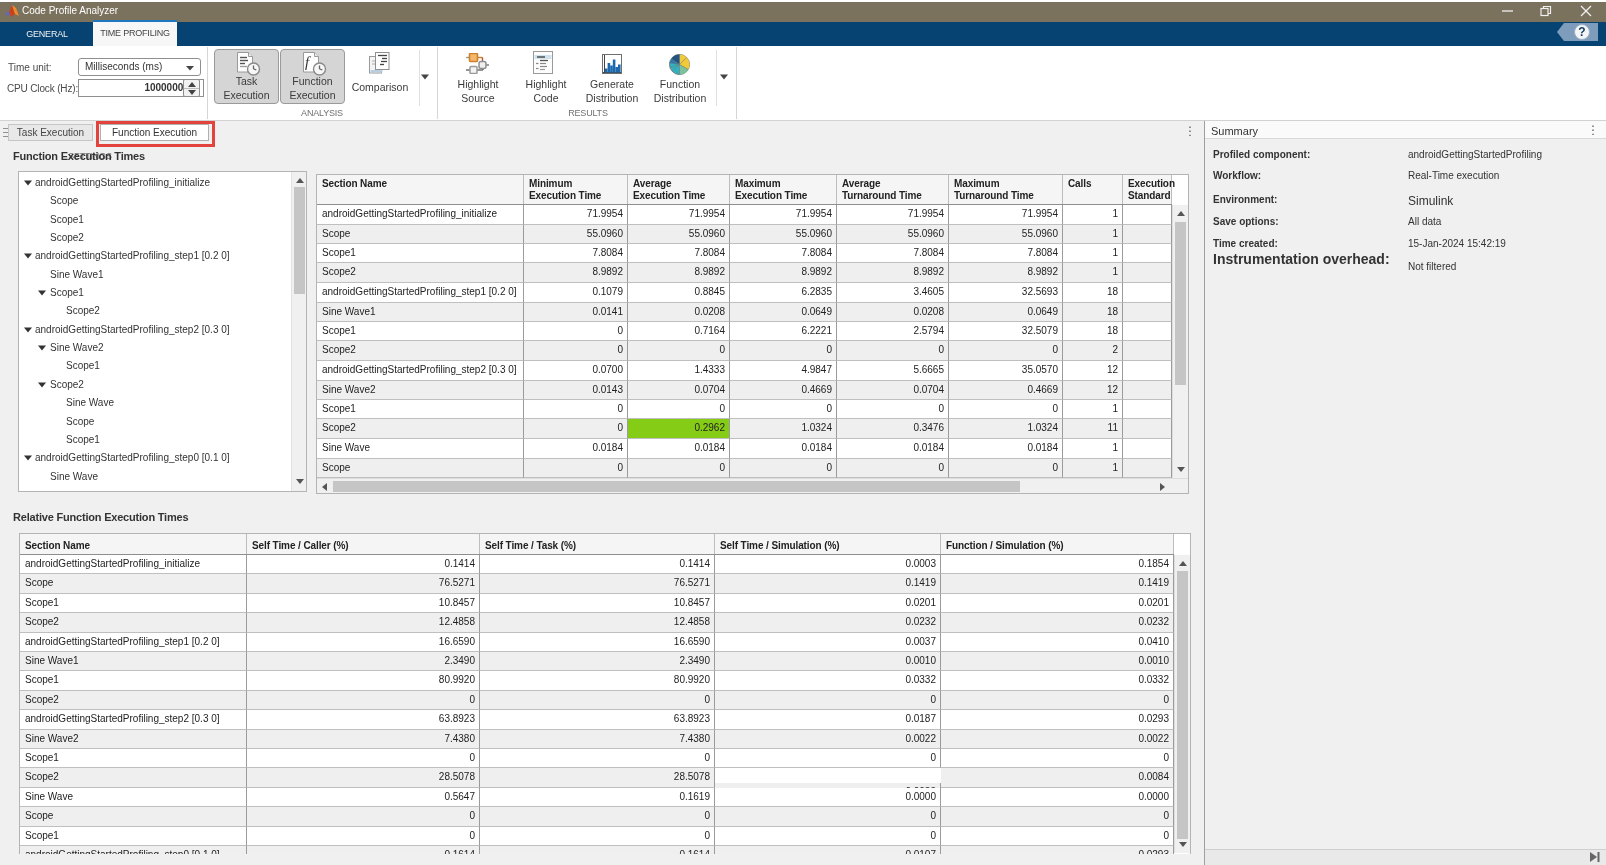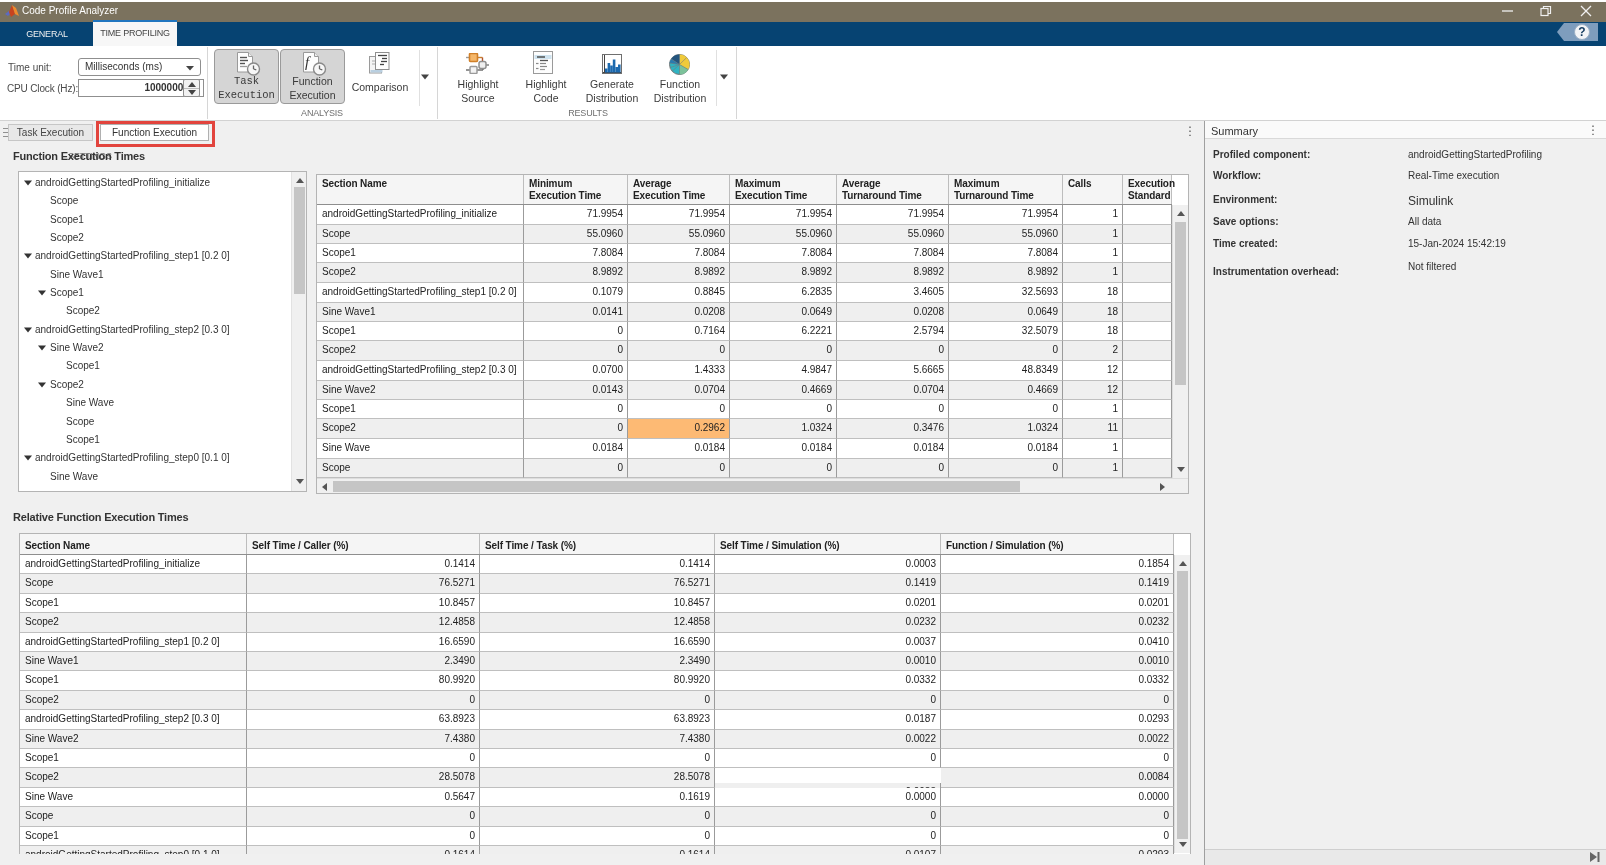--- a/index.html
+++ b/index.html
@@ -82,21 +82,21 @@
       <polygon points="4,0 8,5 0,5" fill="#444"></polygon>
     </svg>
   <svg class="abs" style="left:4px; top:10px;" width="8" height="5" viewBox="0 0 8 5">
       <polygon points="0,0 8,0 4,5" fill="#444"></polygon>
     </svg>
   <div class="abs" style="left:0; top:8px; width:15px; height:1px; background:#bbb;"></div>
 </div>
 
 <div class="abs btn-toggle" style="left:214px; top:49px; width:65px; height:55px;"></div>
 <div class="abs btn-toggle" style="left:280px; top:49px; width:65px; height:55px;"></div>
-<div class="abs btnlabel" style="left:214px; top:75px; width:65px;font-family:Liberation Mono, monospace;">Task<br>Execution</div>
+<div class="abs btnlabel" style="left:214px; top:75px; width:65px;">Task<br>Execution</div>
 <div class="abs btnlabel" style="left:280px; top:75px; width:65px;">Function<br>Execution</div>
 <div class="abs btnlabel" style="left:348px; top:81px; width:64px;">Comparison</div>
 <svg class="abs" style="left:421px; top:74px;" width="8" height="6" viewBox="0 0 8 6">
     <polygon points="0,0.5 8,0.5 4,5.5" fill="#444"></polygon>
   </svg>
 
 <div class="abs btnlabel" style="left:448px; top:78px; width:60px;">Highlight<br>Source</div>
 <div class="abs btnlabel" style="left:516px; top:78px; width:60px;">Highlight<br>Code</div>
 <div class="abs btnlabel" style="left:580px; top:78px; width:64px;">Generate<br>Distribution</div>
 <div class="abs btnlabel" style="left:648px; top:78px; width:64px;">Function<br>Distribution</div>
@@ -329,42 +329,42 @@
   <div class="abs td" style="left:413px; top:166px; width:107px; height:20px; background:#efefef; text-align:right; padding-right:4px;">0</div>
   <div class="abs td" style="left:520px; top:166px; width:112px; height:20px; background:#efefef; text-align:right; padding-right:4px;">0</div>
   <div class="abs td" style="left:632px; top:166px; width:114px; height:20px; background:#efefef; text-align:right; padding-right:4px;">0</div>
   <div class="abs td" style="left:746px; top:166px; width:60px; height:20px; background:#efefef; text-align:right; padding-right:4px;">2</div>
   <div class="abs td" style="left:806px; top:166px; width:49px; height:20px; background:#efefef; text-align:right; padding-right:4px;"></div>
   <div class="abs td" style="left:0px; top:186px; width:207px; height:20px; background:#ffffff; text-align:left; padding-left:5px;">androidGettingStartedProfiling_step2 [0.3 0]</div>
   <div class="abs td" style="left:207px; top:186px; width:104px; height:20px; background:#ffffff; text-align:right; padding-right:4px;">0.0700</div>
   <div class="abs td" style="left:311px; top:186px; width:102px; height:20px; background:#ffffff; text-align:right; padding-right:4px;">1.4333</div>
   <div class="abs td" style="left:413px; top:186px; width:107px; height:20px; background:#ffffff; text-align:right; padding-right:4px;">4.9847</div>
   <div class="abs td" style="left:520px; top:186px; width:112px; height:20px; background:#ffffff; text-align:right; padding-right:4px;">5.6665</div>
-  <div class="abs td" style="left:632px; top:186px; width:114px; height:20px; background:#ffffff; text-align:right; padding-right:4px;">48.8349</div>
+  <div class="abs td" style="left:632px; top:186px; width:114px; height:20px; background:#ffffff; text-align:right; padding-right:4px;">35.0570</div>
   <div class="abs td" style="left:746px; top:186px; width:60px; height:20px; background:#ffffff; text-align:right; padding-right:4px;">12</div>
   <div class="abs td" style="left:806px; top:186px; width:49px; height:20px; background:#ffffff; text-align:right; padding-right:4px;"></div>
   <div class="abs td" style="left:0px; top:206px; width:207px; height:19px; background:#efefef; text-align:left; padding-left:5px;">Sine Wave2</div>
   <div class="abs td" style="left:207px; top:206px; width:104px; height:19px; background:#efefef; text-align:right; padding-right:4px;">0.0143</div>
   <div class="abs td" style="left:311px; top:206px; width:102px; height:19px; background:#efefef; text-align:right; padding-right:4px;">0.0704</div>
   <div class="abs td" style="left:413px; top:206px; width:107px; height:19px; background:#efefef; text-align:right; padding-right:4px;">0.4669</div>
   <div class="abs td" style="left:520px; top:206px; width:112px; height:19px; background:#efefef; text-align:right; padding-right:4px;">0.0704</div>
   <div class="abs td" style="left:632px; top:206px; width:114px; height:19px; background:#efefef; text-align:right; padding-right:4px;">0.4669</div>
   <div class="abs td" style="left:746px; top:206px; width:60px; height:19px; background:#efefef; text-align:right; padding-right:4px;">12</div>
   <div class="abs td" style="left:806px; top:206px; width:49px; height:19px; background:#efefef; text-align:right; padding-right:4px;"></div>
   <div class="abs td" style="left:0px; top:225px; width:207px; height:19px; background:#ffffff; text-align:left; padding-left:5px;">Scope1</div>
   <div class="abs td" style="left:207px; top:225px; width:104px; height:19px; background:#ffffff; text-align:right; padding-right:4px;">0</div>
   <div class="abs td" style="left:311px; top:225px; width:102px; height:19px; background:#ffffff; text-align:right; padding-right:4px;">0</div>
   <div class="abs td" style="left:413px; top:225px; width:107px; height:19px; background:#ffffff; text-align:right; padding-right:4px;">0</div>
   <div class="abs td" style="left:520px; top:225px; width:112px; height:19px; background:#ffffff; text-align:right; padding-right:4px;">0</div>
   <div class="abs td" style="left:632px; top:225px; width:114px; height:19px; background:#ffffff; text-align:right; padding-right:4px;">0</div>
   <div class="abs td" style="left:746px; top:225px; width:60px; height:19px; background:#ffffff; text-align:right; padding-right:4px;">1</div>
   <div class="abs td" style="left:806px; top:225px; width:49px; height:19px; background:#ffffff; text-align:right; padding-right:4px;"></div>
   <div class="abs td" style="left:0px; top:244px; width:207px; height:20px; background:#efefef; text-align:left; padding-left:5px;">Scope2</div>
   <div class="abs td" style="left:207px; top:244px; width:104px; height:20px; background:#efefef; text-align:right; padding-right:4px;">0</div>
-  <div class="abs td" style="left:311px; top:244px; width:102px; height:20px; background:#fdba74; text-align:right; padding-right:4px;">0.2962</div>
+  <div class="abs td" style="left:311px; top:244px; width:102px; height:20px; background:#84cc16; text-align:right; padding-right:4px;">0.2962</div>
   <div class="abs td" style="left:413px; top:244px; width:107px; height:20px; background:#efefef; text-align:right; padding-right:4px;">1.0324</div>
   <div class="abs td" style="left:520px; top:244px; width:112px; height:20px; background:#efefef; text-align:right; padding-right:4px;">0.3476</div>
   <div class="abs td" style="left:632px; top:244px; width:114px; height:20px; background:#efefef; text-align:right; padding-right:4px;">1.0324</div>
   <div class="abs td" style="left:746px; top:244px; width:60px; height:20px; background:#efefef; text-align:right; padding-right:4px;">11</div>
   <div class="abs td" style="left:806px; top:244px; width:49px; height:20px; background:#efefef; text-align:right; padding-right:4px;"></div>
   <div class="abs td" style="left:0px; top:264px; width:207px; height:20px; background:#ffffff; text-align:left; padding-left:5px;">Sine Wave</div>
   <div class="abs td" style="left:207px; top:264px; width:104px; height:20px; background:#ffffff; text-align:right; padding-right:4px;">0.0184</div>
   <div class="abs td" style="left:311px; top:264px; width:102px; height:20px; background:#ffffff; text-align:right; padding-right:4px;">0.0184</div>
   <div class="abs td" style="left:413px; top:264px; width:107px; height:20px; background:#ffffff; text-align:right; padding-right:4px;">0.0184</div>
   <div class="abs td" style="left:520px; top:264px; width:112px; height:20px; background:#ffffff; text-align:right; padding-right:4px;">0.0184</div>
@@ -500,20 +500,20 @@
 <div class="abs" style="left:1213px; top:149px; font-size:10px; font-weight:bold; color:#333;">Profiled component:</div>
   <div class="abs" style="left:1408px; top:149px; font-size:10px; color:#333;">androidGettingStartedProfiling</div>
   <div class="abs" style="left:1213px; top:170px; font-size:10px; font-weight:bold; color:#333;">Workflow:</div>
   <div class="abs" style="left:1408px; top:170px; font-size:10px; color:#333;">Real-Time execution</div>
   <div class="abs" style="left:1213px; top:194px; font-size:10px; font-weight:bold; color:#333;">Environment:</div>
   <div class="abs" style="left:1408px; top:194px; font-size:12px; color:#333;">Simulink</div>
   <div class="abs" style="left:1213px; top:216px; font-size:10px; font-weight:bold; color:#333;">Save options:</div>
   <div class="abs" style="left:1408px; top:216px; font-size:10px; color:#333;">All data</div>
   <div class="abs" style="left:1213px; top:238px; font-size:10px; font-weight:bold; color:#333;">Time created:</div>
   <div class="abs" style="left:1408px; top:238px; font-size:10px; color:#333;">15-Jan-2024 15:42:19</div>
-  <div class="abs" style="left:1213px; top:266px; font-size:10px; font-weight:bold; color:#333;">Instrumentation overhead:</div>
+  <div class="abs" style="left:1213px; top:251px; font-size:14px; font-weight:bold; color:#333;">Instrumentation overhead:</div>
   <div class="abs" style="left:1408px; top:261px; font-size:10px; color:#333;">Not filtered</div>
 
 <div class="abs" style="left:1205px; top:849px; width:401px; height:16px; background:#e9e9e9; border-top:1px solid #cfcfcf;"></div>
 <svg class="abs" style="left:1590px; top:852px;" width="11" height="10" viewBox="0 0 11 10">
     <polygon points="0,0 7,5 0,10" fill="#666"></polygon>
     <rect x="7.5" y="0" width="2" height="10" fill="#666"></rect>
   </svg>
 
 </body></html>

